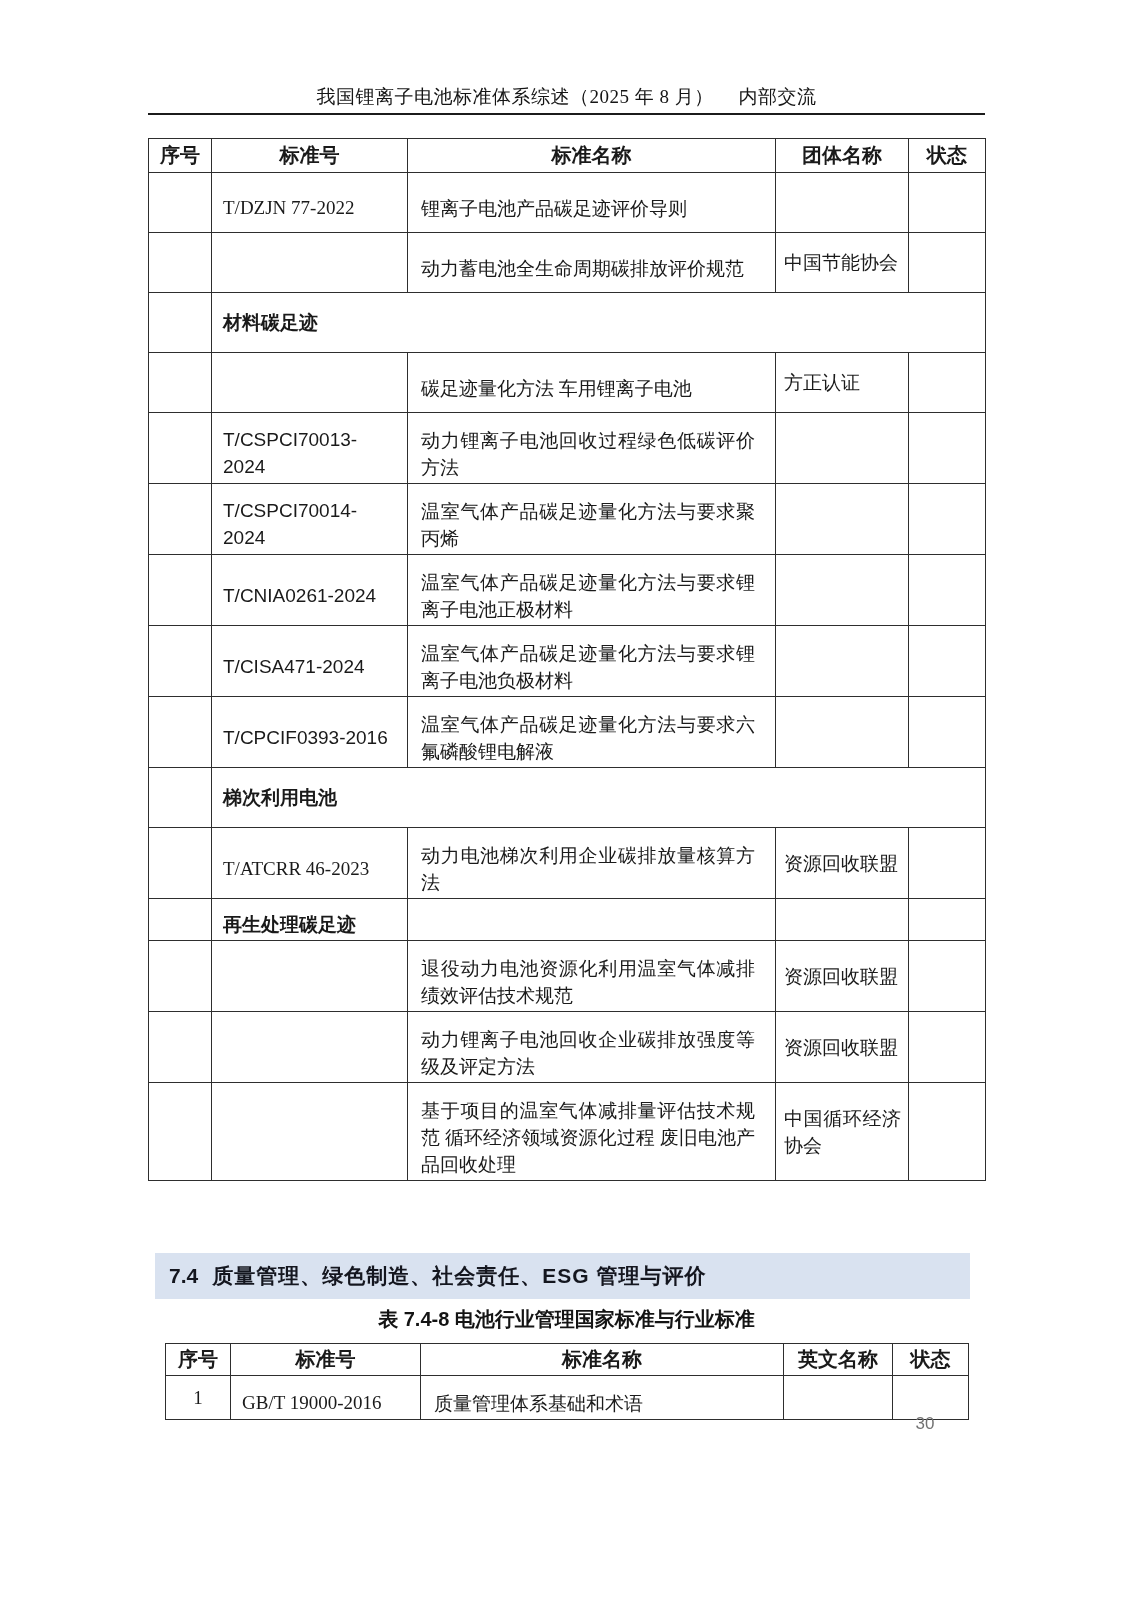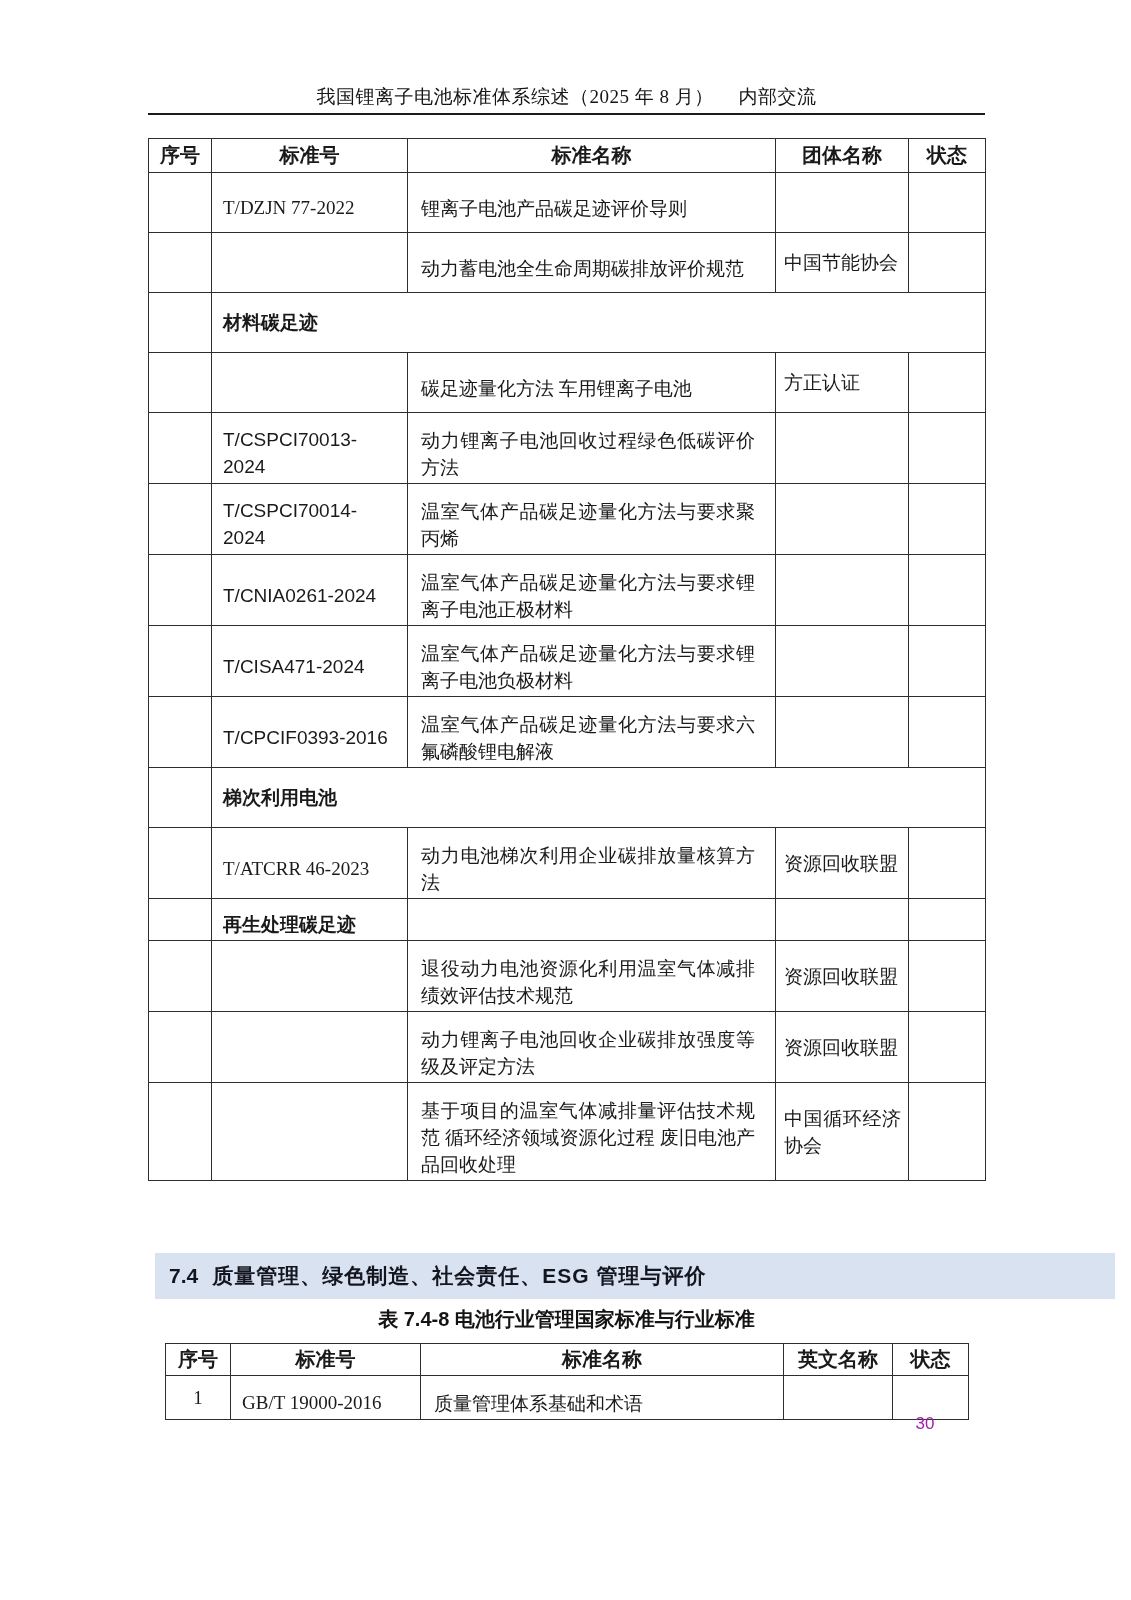--- a/index.html
+++ b/index.html
@@ -44,39 +44,39 @@
   .c-org    { padding:2px 7px 2px 8px;  text-align:justify; }
   .c-status { text-align:center; }
 
   tr.f-sans td { font-family:Liberation Sans, sans-serif; }
   td.bold { font-weight:bold; }
   .c-merged { padding:2px 10px 2px 11px; font-weight:bold; border-left:none; }
   .sec-label { font-weight:bold; }
 
   
   .section-bar {
-    position:absolute; left:155px; top:1253px; width:960px; height:46px;
+    position:absolute; left:155px; top:1253px; width:815px; height:46px;
     background:#d9e2f0;
     display:flex; align-items:center; padding-left:14px;
     font-family:"Liberation Sans","DejaVu Sans",sans-serif;
     font-weight:bold; font-size:21px; color:#14161f; letter-spacing:1px;
   }
   .section-bar .sec-num { margin-right:14px; letter-spacing:0; }
 
   
   .tbl-caption {
     position:absolute; left:148px; top:1306px; width:837px;
     text-align:center; font-weight:bold; font-size:20px; color:#141414;
     font-family:"Liberation Sans","DejaVu Sans",sans-serif;
   }
 
   
   .page-number {
     position:absolute; left:895px; top:1414px; width:60px;
-    text-align:center; font-size:17px; color:#a21caf;
+    text-align:center; font-size:17px; color:#737373;
     font-family:"Liberation Sans","DejaVu Sans",sans-serif;
   }
 </style>
 </head>
 <body>
 
 <div class="page">
 
   <div class="doc-header">我国锂离子电池标准体系综述（2025 年 8 月）　 内部交流</div>
   <div class="doc-header-rule"></div>

